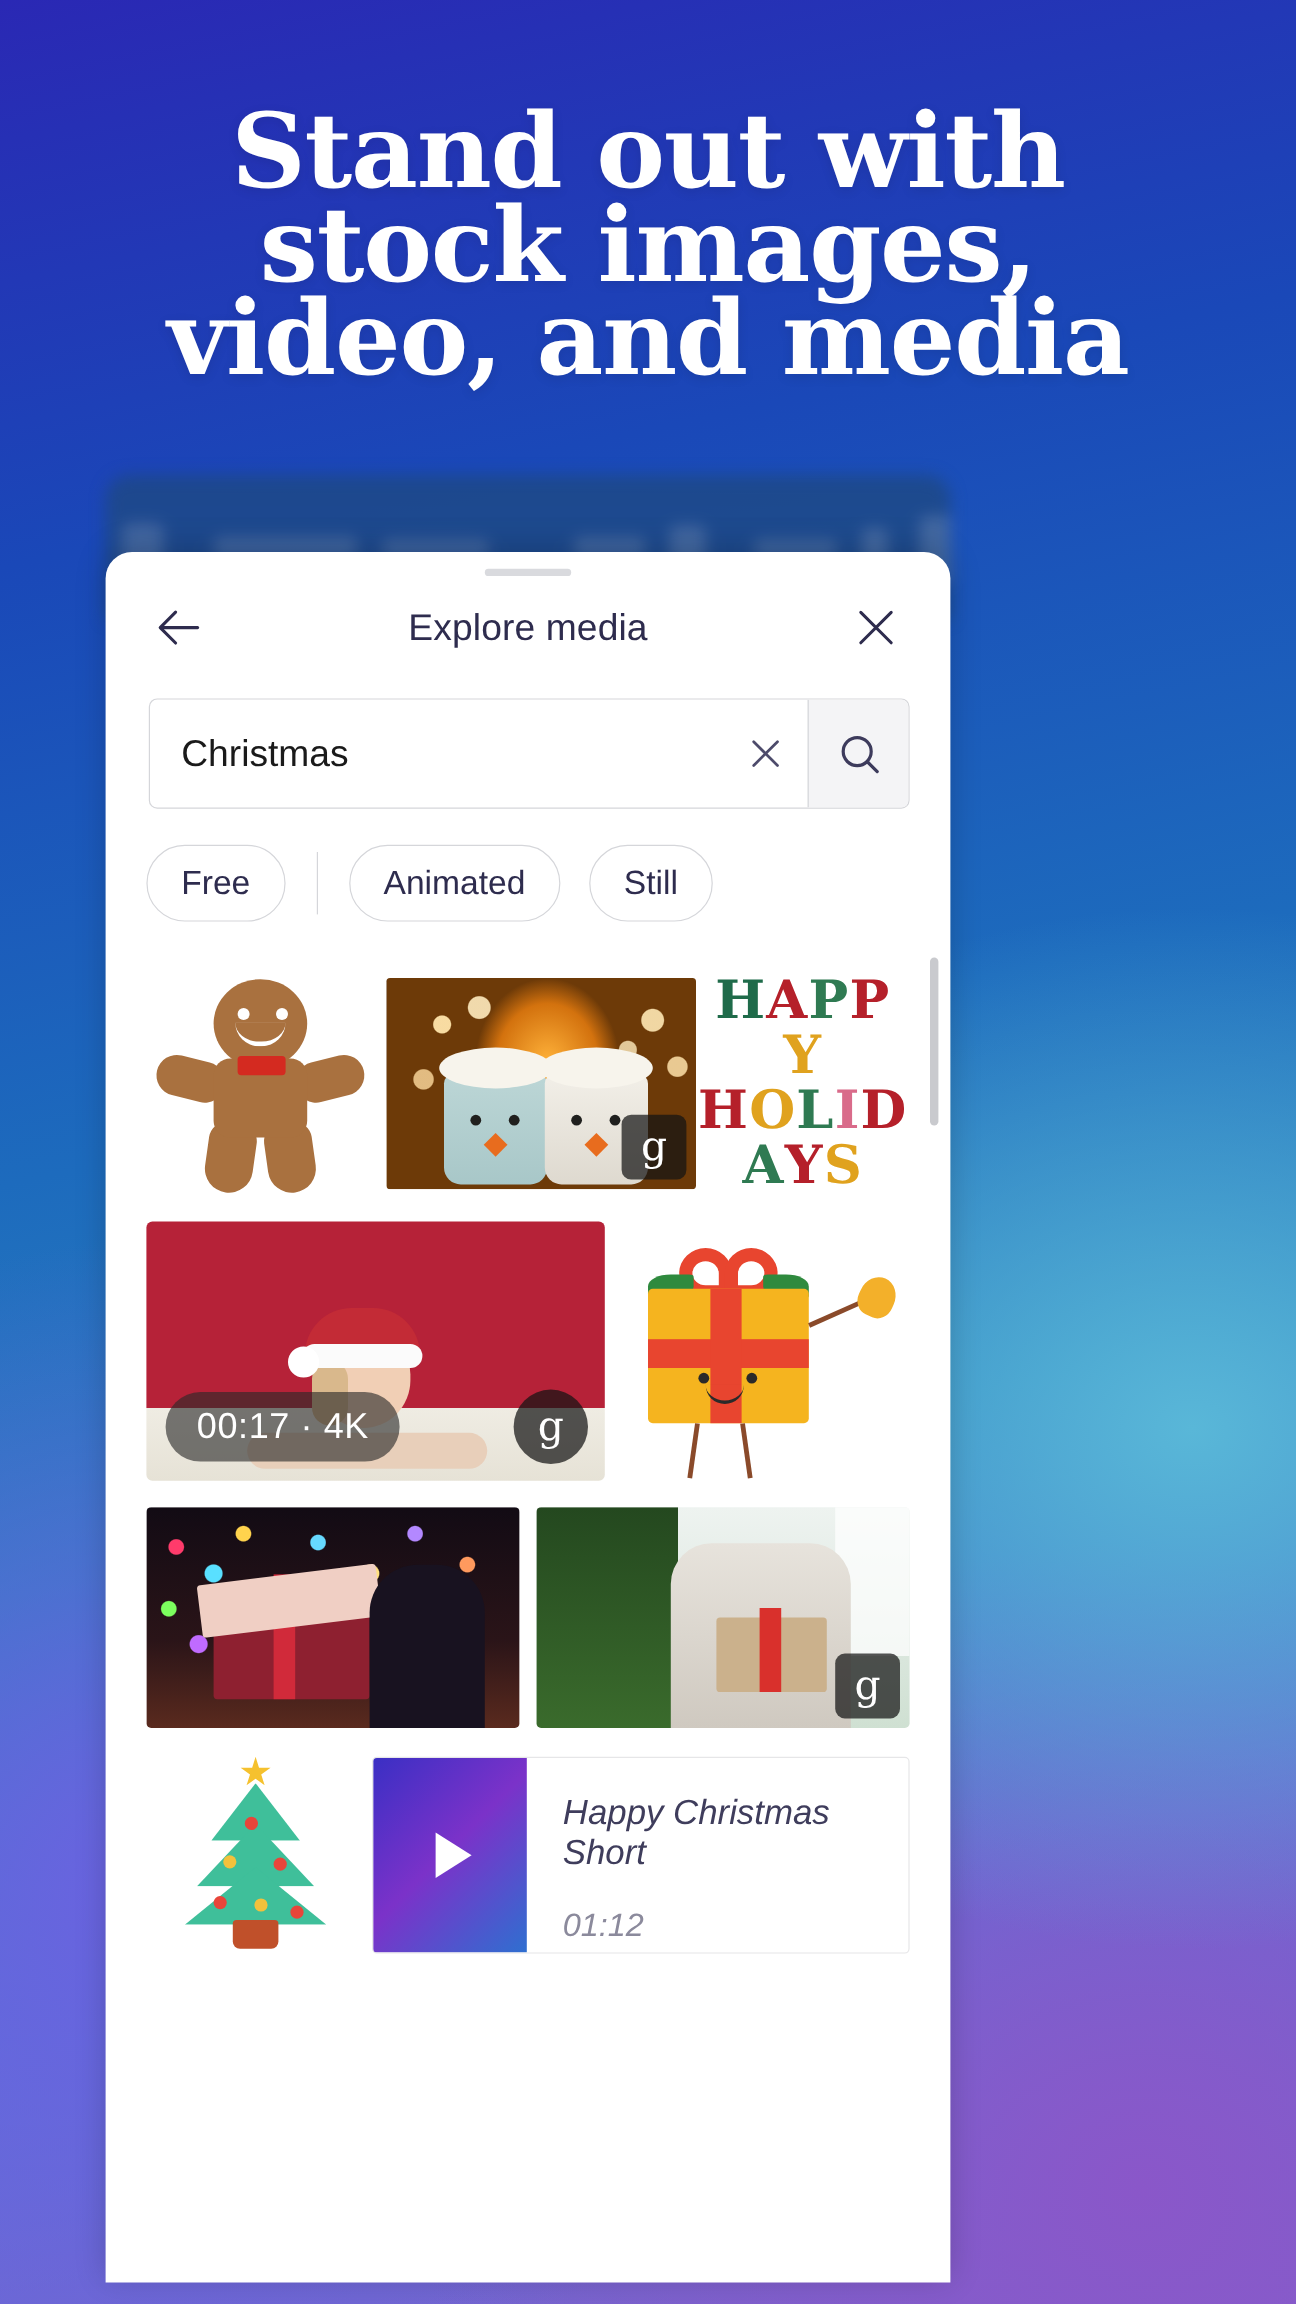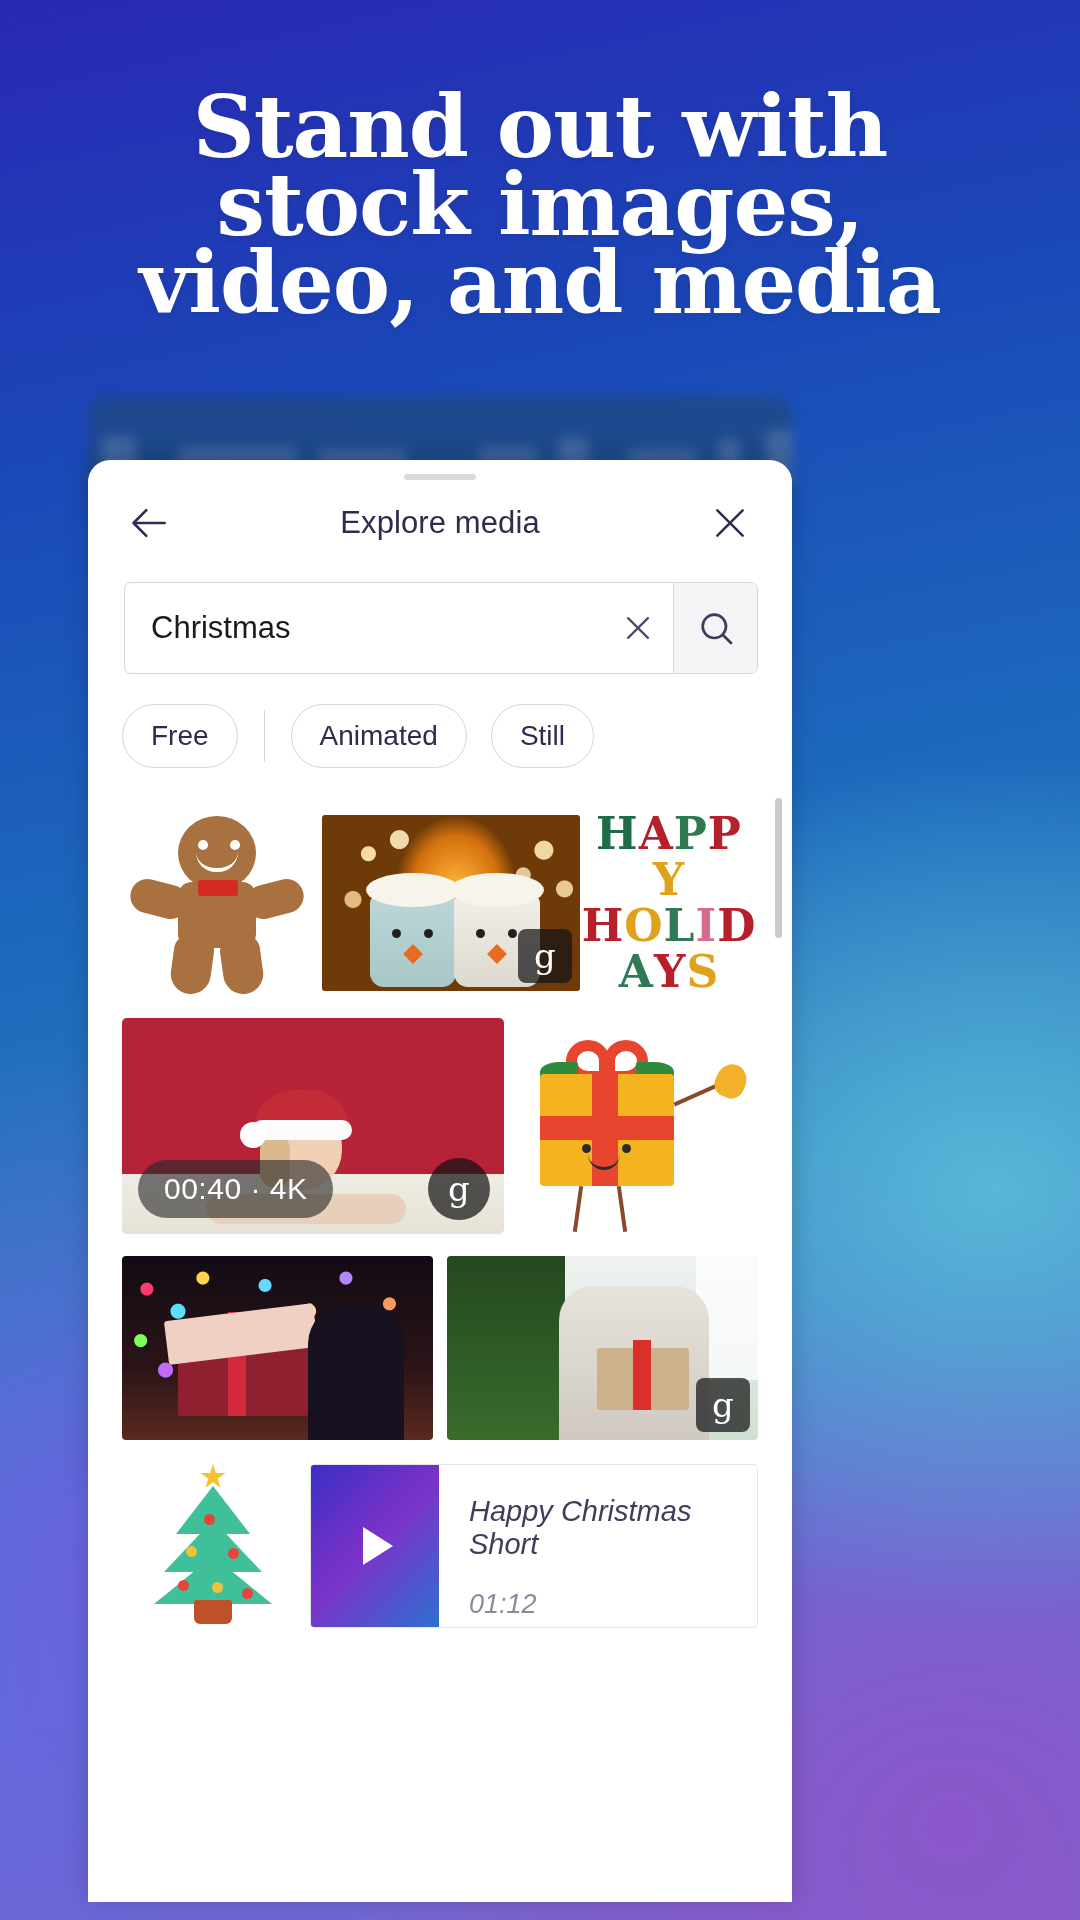--- a/index.html
+++ b/index.html
@@ -478,21 +478,21 @@
     <div class="row r2">
       <div class="santa-vid tile">
         <div class="santa-head">
           <div class="santa-face"></div>
           <div class="santa-hair"></div>
           <div class="santa-hat"></div>
           <div class="santa-brim"></div>
           <div class="santa-pom"></div>
         </div>
         <div class="santa-arm"></div>
-        <div class="badge-dur">00:40 · 4K</div>
+        <div class="badge-dur">00:17 · 4K</div>
         <div class="badge-getty round">g</div>
       </div>
 
       <div class="gift-char">
         <div class="gc-bowl"></div>
         <div class="gc-bowr"></div>
         <div class="gc-leaf"></div>
         <div class="gc-leaf2"></div>
         <div class="gc-box"></div>
         <div class="gc-band-h"></div>

